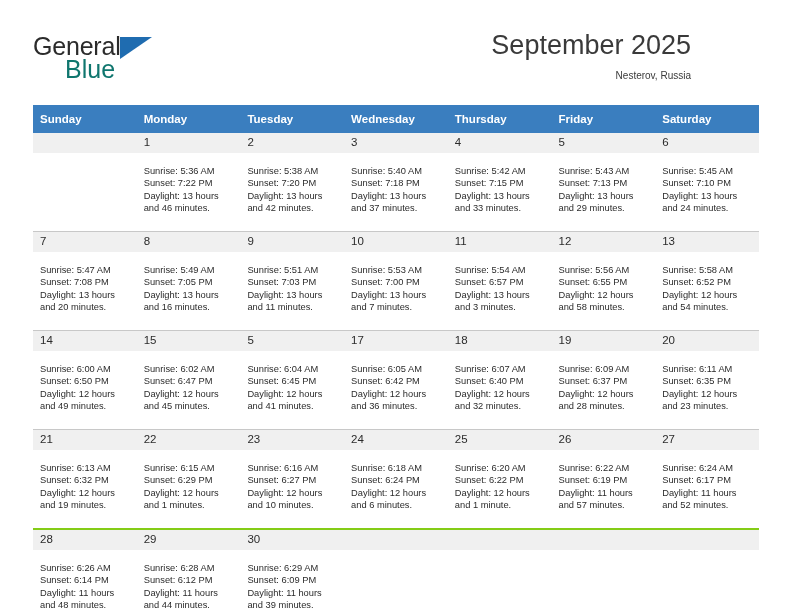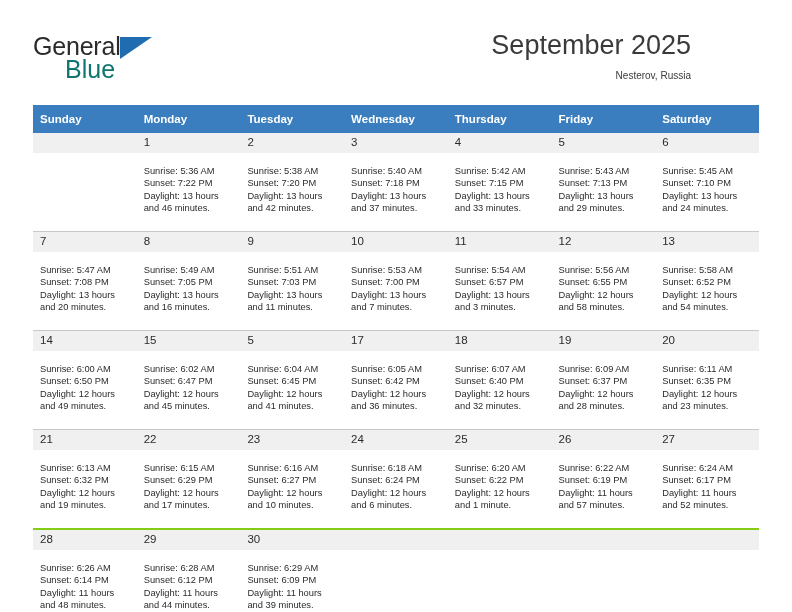--- a/index.html
+++ b/index.html
@@ -366,21 +366,21 @@
               <div>Daylight: 12 hours</div>
               <div>and 19 minutes.</div>
             </div>
           </td>
           <td>
             <div class="daynum">22</div>
             <div class="details">
               <div>Sunrise: 6:15 AM</div>
               <div>Sunset: 6:29 PM</div>
               <div>Daylight: 12 hours</div>
-              <div>and 17 minutes.</div>
+              <div>and 1 minutes.</div>
             </div>
           </td>
           <td>
             <div class="daynum">23</div>
             <div class="details">
               <div>Sunrise: 6:16 AM</div>
               <div>Sunset: 6:27 PM</div>
               <div>Daylight: 12 hours</div>
               <div>and 10 minutes.</div>
             </div>

